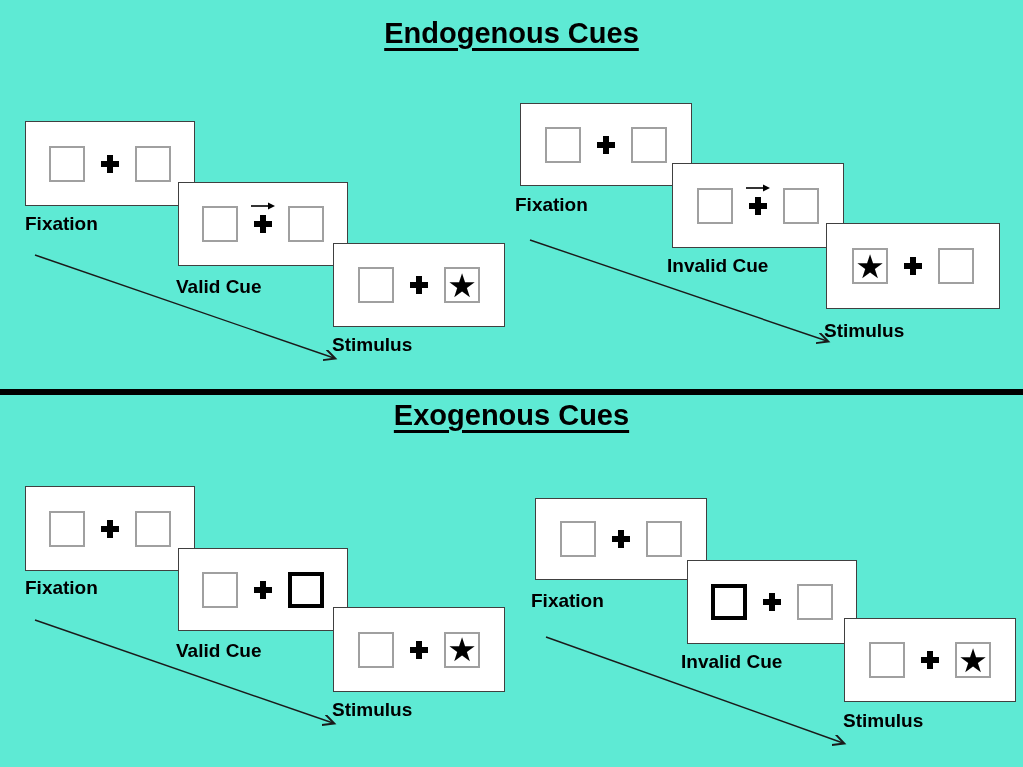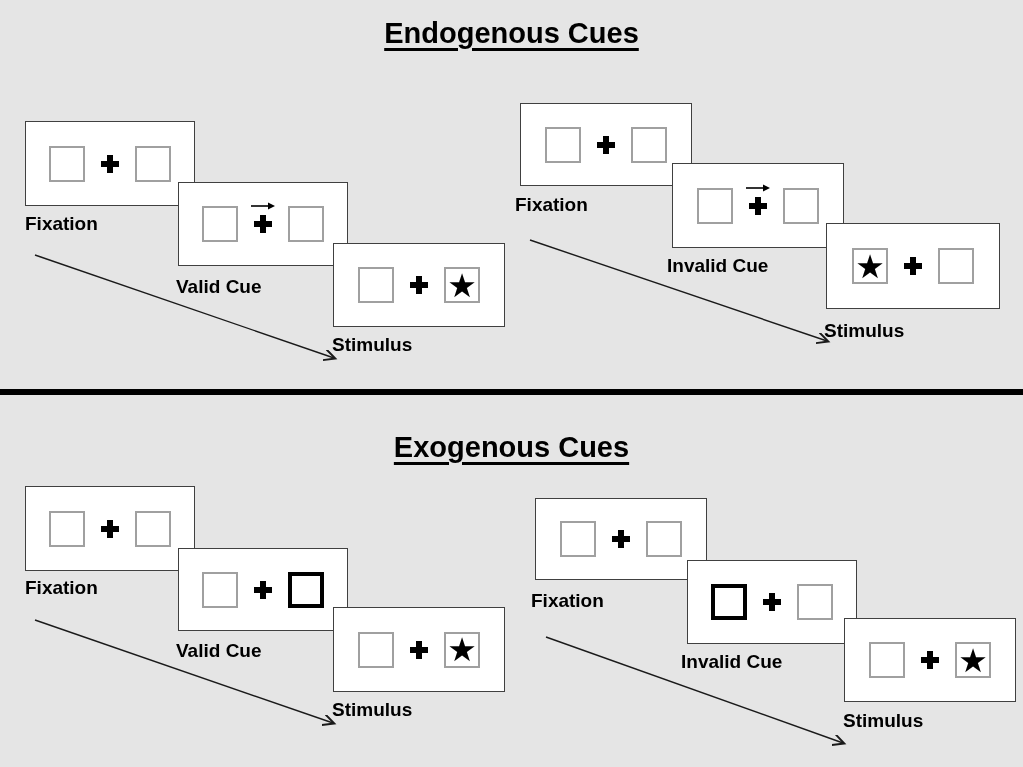--- a/index.html
+++ b/index.html
@@ -1,16 +1,16 @@
 <!DOCTYPE html>
 <html><head>
 <meta charset="utf-8">
 <style>
   html,body{margin:0;padding:0;background:#ffffff;}
-  .page{position:relative;width:1023px;height:767px;background:#e5e5e5;overflow:hidden;
+  .page{position:relative;width:1023px;height:767px;background:#5eead4;overflow:hidden;
         font-family:"Liberation Sans", sans-serif;color:#000;}
   .title{position:absolute;left:0;width:1023px;margin:0;text-align:center;
          font-size:29px;font-weight:bold;line-height:1.1;
          text-decoration:underline;text-decoration-thickness:2.5px;text-underline-offset:5px;}
   .panel{position:absolute;background:#ffffff;border:1.5px solid #404040;box-sizing:border-box;
          display:flex;align-items:center;justify-content:center;gap:16px;}
   .sq{width:36px;height:36px;border:2px solid #a0a0a0;background:#ffffff;box-sizing:border-box;
       position:relative;flex:0 0 auto;}
   .sq.thick{border:4px solid #000;}
   .star{position:absolute;left:0;top:0;right:0;bottom:0;display:flex;align-items:center;justify-content:center;
@@ -119,21 +119,21 @@
         <div class="pv"></div>
         <div class="ph"></div>
       </div>
       <div class="sq"></div>
     </div>
     <div class="label" style="left:824px;top:320px;width:174px;">Stimulus</div>
   </div>
 
   <div class="divider"></div>
 
-  <h1 class="title" style="top:432px;">Exogenous Cues</h1>
+  <h1 class="title" style="top:400px;">Exogenous Cues</h1>
 
   <div>
     <svg class="arrow-svg" style="left:28px;top:613px;" width="316" height="118">
       <defs>
           <marker id="m3" markerWidth="10" markerHeight="10" refX="7" refY="4" orient="auto">
         <path d="M0,0 L8,4 L0,8" fill="none" stroke="#1a1a1a" stroke-width="1.4"></path>
           </marker>
         </defs>
       <line x1="7" y1="7" x2="305" y2="110" stroke="#1a1a1a" stroke-width="1.4" marker-end="url(#m3)"></line>
     </svg>

